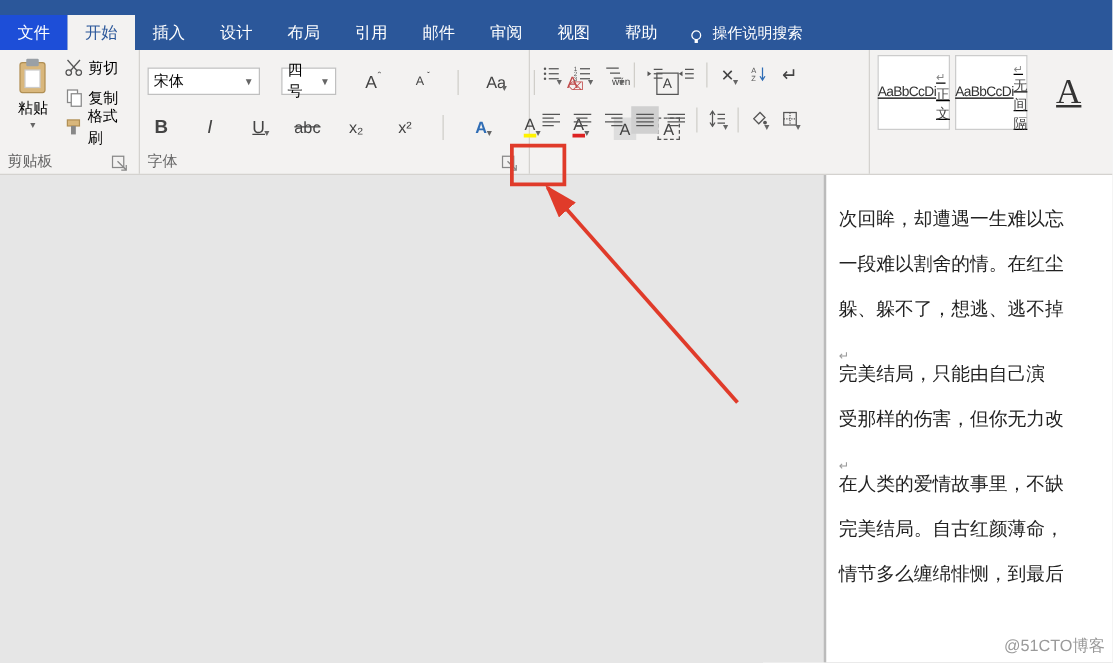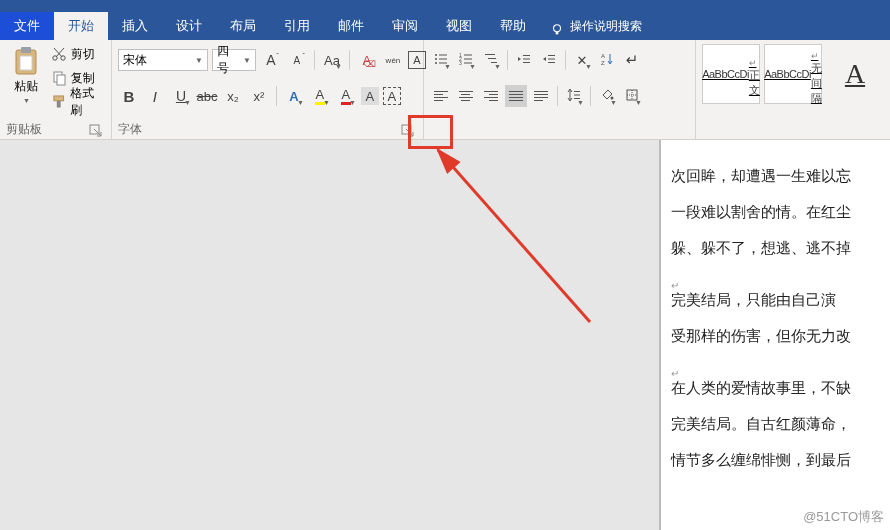--- a/index.html
+++ b/index.html
@@ -26,21 +26,21 @@
 
 
 .clipboard .paste { display: flex; flex-direction: column; align-items: center; width: 42px; padding-top: 2px; }
 .clipboard .paste .paste-icon { width: 28px; height: 30px; }
 .clipboard .paste span { font-size: 12px; margin-top: 2px; }
 .clipboard .side { display: flex; flex-direction: column; gap: 4px; margin-left: 4px; padding-top: 2px; }
 .clipboard .side .btn { display: flex; align-items: center; gap: 4px; font-size: 12px; height: 20px; }
 .mini-icon { width: 16px; height: 16px; display: inline-block; }
 
 
-.font .row { display: flex; align-items: center; gap: 4px; height: 32px; }
+.font .row { display: flex; align-items: flex-end; gap: 17px; height: 32px; }
 .combo { height: 22px; background: #fff; border: 1px solid #c0c0c0; display: flex; align-items: center; padding: 0 4px; font-size: 12px; }
 .combo .dd { margin-left: auto; color: #666; font-size: 8px; padding-left: 4px; }
 .font-name { width: 90px; }
 .font-size { width: 44px; }
 .icon-btn { width: 22px; height: 22px; display: flex; align-items: center; justify-content: center; color: #444; font-size: 13px; position: relative; }
 .icon-btn .dd { font-size: 7px; color: #666; position: absolute; right: 1px; bottom: 1px; }
 .bold { font-weight: bold; font-family: "Times New Roman", serif; font-size: 15px; }
 .italic { font-style: italic; font-family: "Times New Roman", serif; font-size: 15px; }
 .underline { text-decoration: underline; font-family: "Times New Roman", serif; font-size: 14px; }
 .strike { text-decoration: line-through; }

